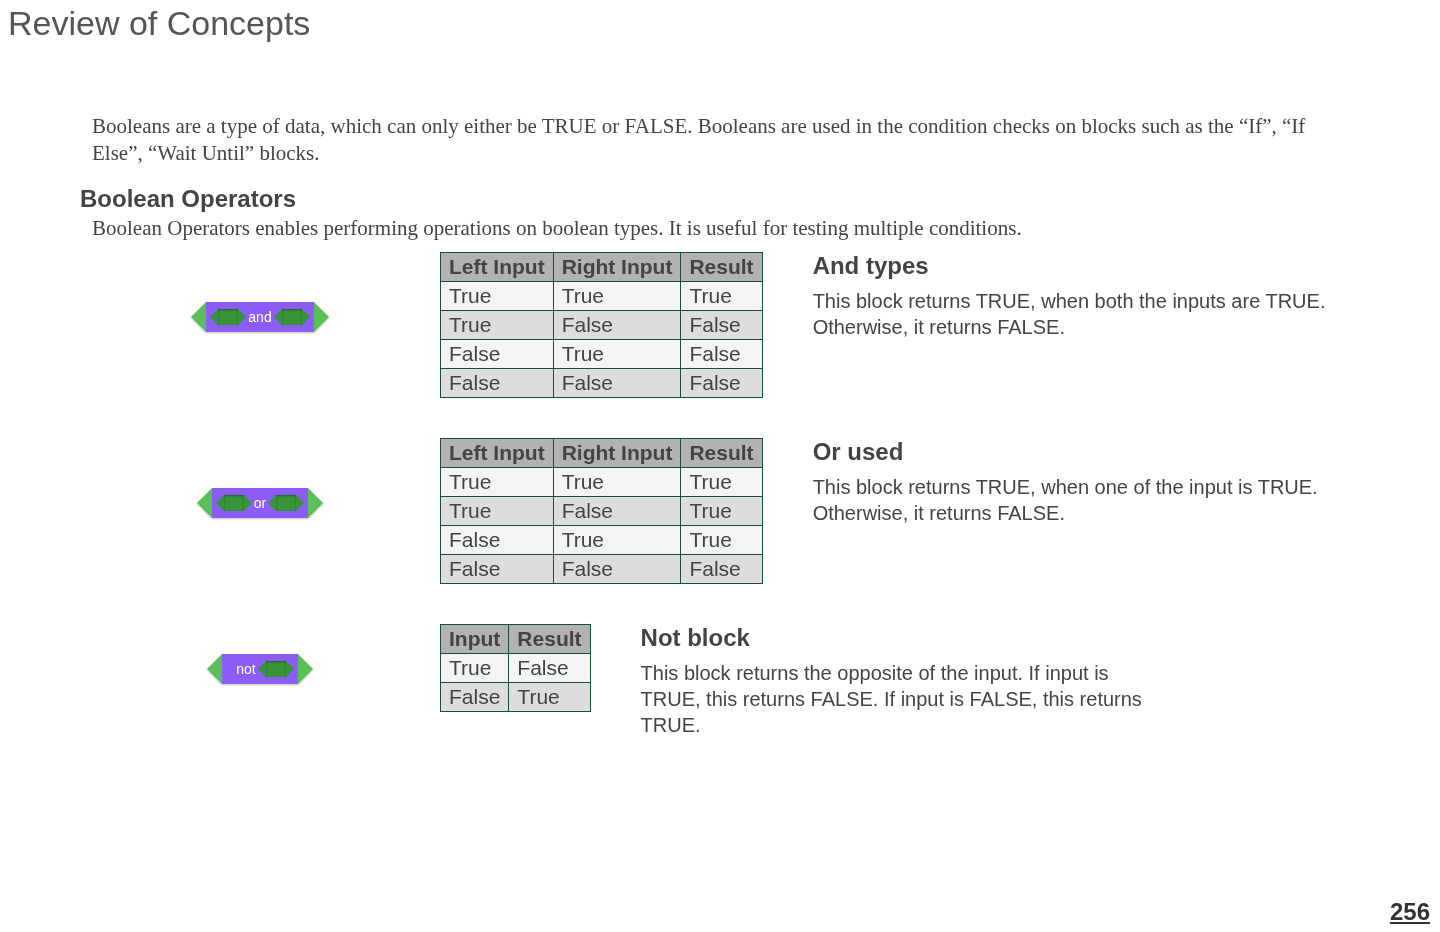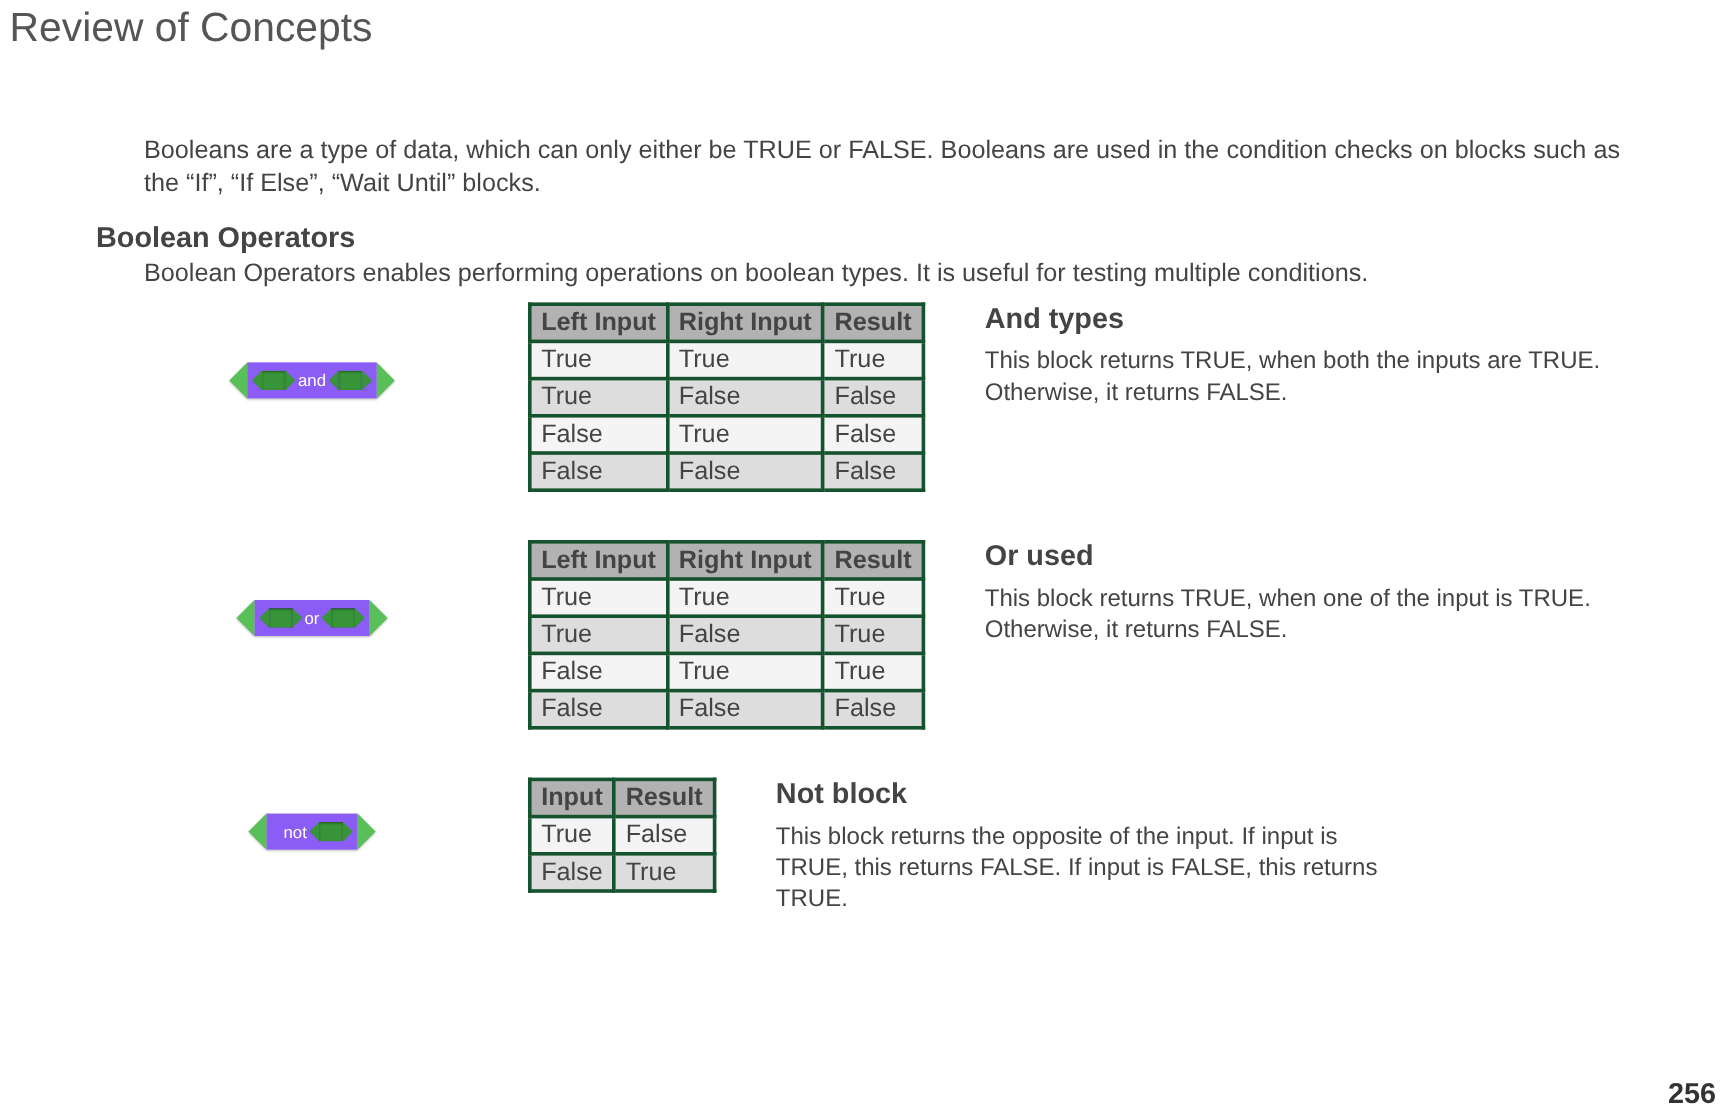--- a/index.html
+++ b/index.html
@@ -25,23 +25,23 @@
   .section-heading {
     font-weight: bold;
     font-size: 24px;
     color: #444;
     margin: 0;
     font-family: Arial, sans-serif;
   }
   .section-body {
     font-size: 21px;
     color: #444;
-    margin: 2px 0 0 40px;
+    margin: 2px 0 0 12px;
     line-height: 1.28;
-    font-family: Liberation Sans, sans-serif;
+    font-family: Liberation Serif, serif;
   }
   .spacer { height: 18px; }
 
   .block-row {
     display: flex;
     align-items: flex-start;
     margin-top: 10px;
   }
   .block-icon-col {
     width: 360px;
@@ -74,21 +74,21 @@
     font-family: Verdana, Arial, sans-serif;
   }
 
   table.truth {
     border-collapse: collapse;
     font-size: 21px;
     color: #444;
     font-family: Verdana, Arial, sans-serif;
   }
   table.truth th, table.truth td {
-    border: 3px solid #14532d;
+    border: 1px solid #14532d;
     padding: 2px 8px;
     text-align: left;
   }
   table.truth th {
     background: #b2b2b2;
     font-weight: bold;
   }
   table.truth tr.alt td {
     background: #dddddd;
   }
@@ -141,20 +141,21 @@
   }
 
   .page-number {
     position: absolute;
     right: 10px;
     bottom: 6px;
     font-weight: bold;
     font-size: 24px;
     color: #333;
     font-family: Arial, sans-serif;
+    text-decoration: underline;
   }
 </style>
 </head>
 <body>
 
 <div class="page-title">Review of Concepts</div>
 
 <div class="content">
 
   <div class="section-body">Booleans are a type of data, which can only either be TRUE or FALSE. Booleans are used in the condition checks on blocks such as the “If”, “If Else”, “Wait Until” blocks.</div>

